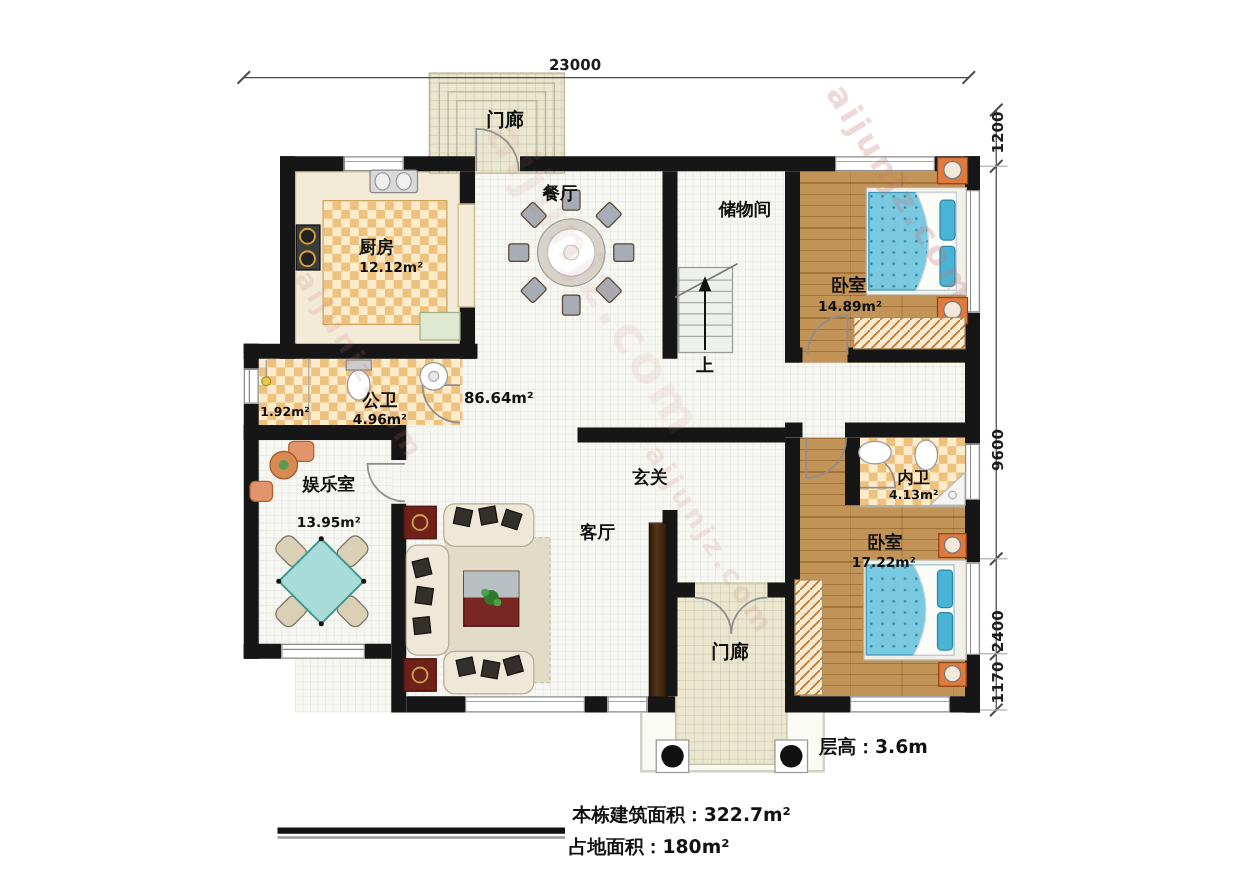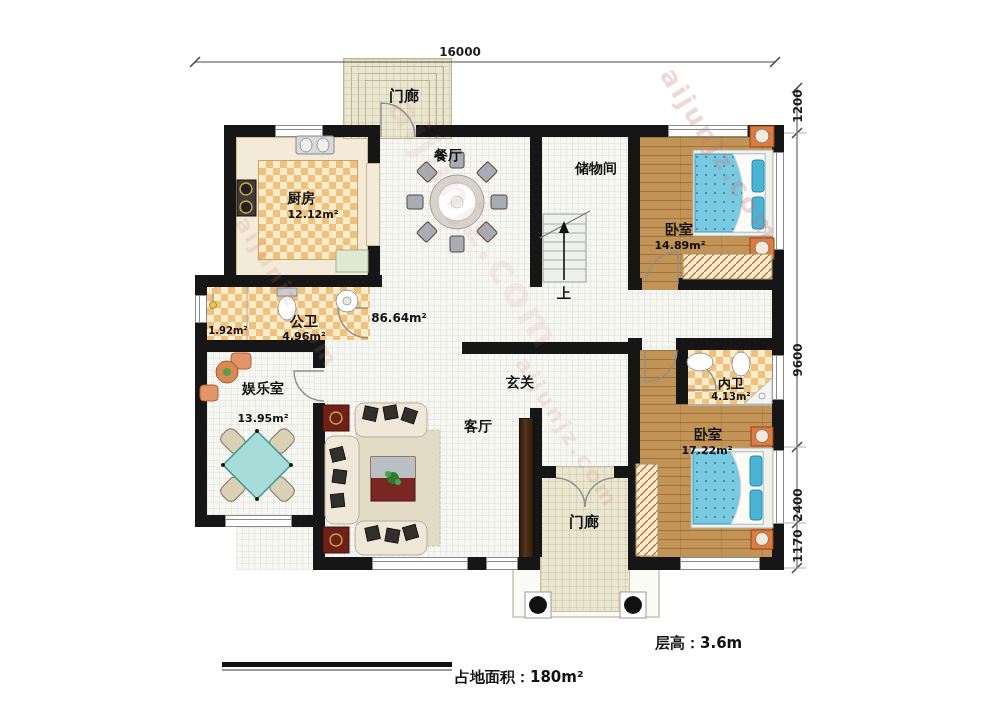--- a/index.html
+++ b/index.html
@@ -333,28 +333,31 @@
   <div class="lbl name" style="left:263px;top:388px">娱乐室</div>
   <div class="lbl area" style="left:263px;top:418px">13.95m²</div>
   <div class="lbl name" style="left:520px;top:382px">玄关</div>
   <div class="lbl name" style="left:478px;top:426px">客厅</div>
   <div class="lbl name" style="left:731px;top:383px;font-size:13px">内卫</div>
   <div class="lbl small" style="left:731px;top:397px">4.13m²</div>
   <div class="lbl name" style="left:708px;top:434px">卧室</div>
   <div class="lbl area" style="left:707px;top:450px">17.22m²</div>
   <div class="lbl name" style="left:584px;top:522px;font-size:15px">门廊</div>
 
-  <div class="dim" style="left:460px;top:52px">16000</div>
+  <div class="dim" style="left:460px;top:52px">23000</div>
   <div class="dim dimv" style="left:798px;top:106px">1200</div>
   <div class="dim dimv" style="left:798px;top:360px">9600</div>
   <div class="dim dimv" style="left:798px;top:505px">2400</div>
   <div class="dim dimv" style="left:798px;top:546px">1170</div>
 
   <div class="rule-b" style="left:222px;top:662px;width:230px;height:5px"></div>
   <div class="rule-g" style="left:222px;top:669px;width:230px;height:2px"></div>
 
-  <div class="stat" style="left:655px;top:634px">
+  <div class="stat" style="left:655px;top:588px">
     <span>层高：</span><span>3.6m</span>
+  </div>
+  <div class="stat" style="left:458px;top:643px">
+    <span>本栋建筑面积：</span><span>322.7m²</span>
   </div>
   <div class="stat" style="left:455px;top:668px">
     <span>占地面积：</span><span>180m²</span>
   </div>
 </div>
 
 </body></html>

